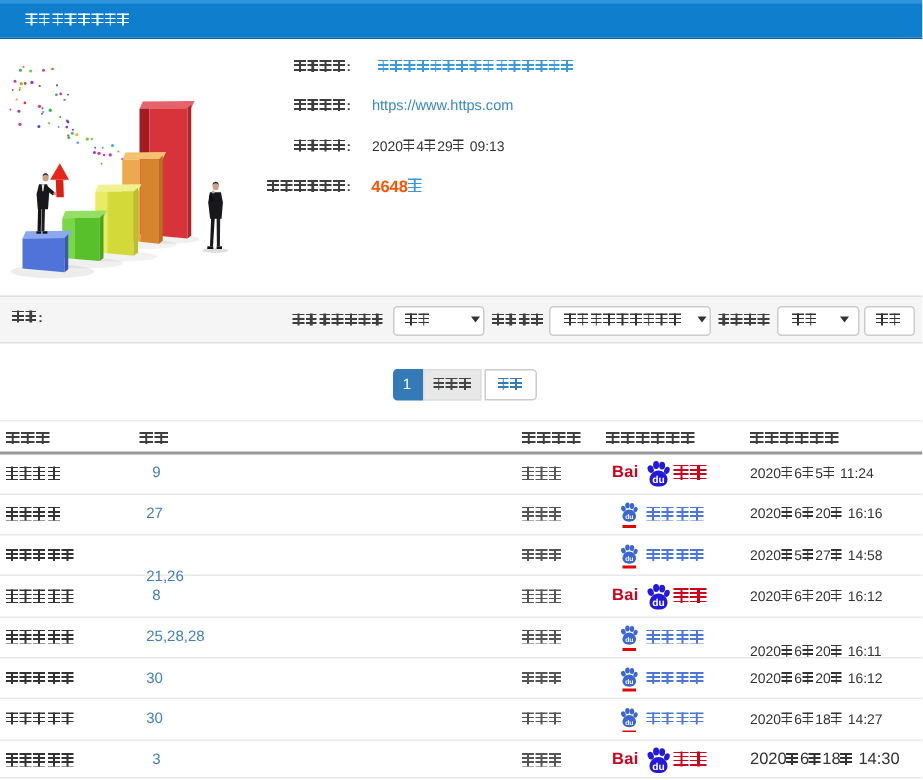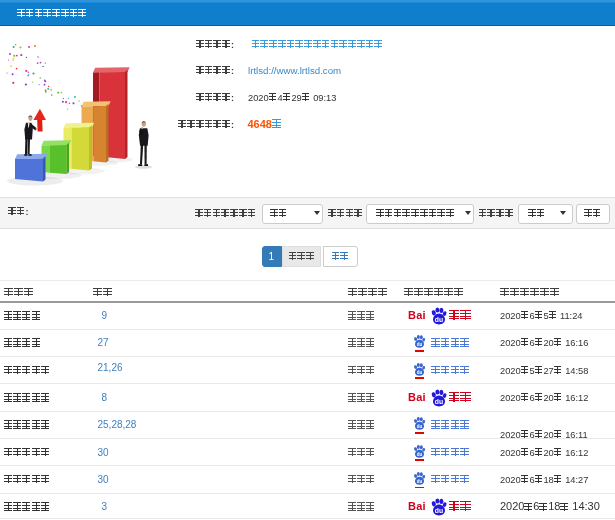--- a/index.html
+++ b/index.html
@@ -120,21 +120,21 @@
         <ellipse cx="79.0" cy="101.0" rx="0.7" ry="0.7" fill="#7ac838"></ellipse>
         <ellipse cx="81.5" cy="106.0" rx="0.7" ry="0.7" fill="#e23a8e"></ellipse>
         <ellipse cx="75.0" cy="97.0" rx="1.0" ry="1.0" fill="#28b8c8"></ellipse>
       </svg>
     </div>
     <div class="t lab" style="right:381px;top:39.5px"><b class="g s9"></b><b class="g s9"></b><b class="g s9"></b><b class="g s9"></b>:</div>
     <div class="t lab" style="right:381px;top:66.2px"><b class="g s9"></b><b class="g s9"></b><b class="g s9"></b><b class="g s9"></b>:</div>
     <div class="t lab" style="right:381px;top:92.9px"><b class="g s9"></b><b class="g s9"></b><b class="g s9"></b><b class="g s9"></b>:</div>
     <div class="t lab" style="right:381px;top:119.6px"><b class="g s9"></b><b class="g s9"></b><b class="g s9"></b><b class="g s9"></b><b class="g s9"></b><b class="g s9"></b>:</div>
     <div class="t" style="left:251.5px;top:39.5px;color:#3b9bd8"><b class="g s9"></b><b class="g s9"></b><b class="g s9"></b><b class="g s9"></b><b class="g s9"></b><b class="g s9"></b><b class="g s9"></b><b class="g s9"></b><b class="g s9"></b><b class="g s9"></b><b class="g s9"></b><b class="g s9"></b><b class="g s9"></b><b class="g s9"></b><b class="g s9"></b></div>
-    <div class="t" style="left:248px;top:66.2px;color:#3787c9;font-size:9.7px;line-height:9px">lrtlsd://www.lrtlsd.com</div>
+    <div class="t" style="left:248px;top:66.2px;color:#3787c9;font-size:9.7px;line-height:9px">https://www.https.com</div>
     <div class="t" style="left:248px;top:92.9px;color:#333;font-size:9.3px;line-height:9px">2020<b class="g s9"></b>4<b class="g s9"></b>29<b class="g s9"></b> 09:13</div>
     <div class="t" style="left:247.5px;top:119.1px;color:#ff5202;font-size:11px;font-weight:bold;line-height:9px">4648<span style="color:#3a9ad8"><b class="g s11"></b></span></div>
     <div style="position:absolute;left:0;top:196.5px;width:615px;height:32px;background:#f5f5f5;border-top:1px solid #e0e0e0;border-bottom:1px solid #e0e0e0;box-sizing:border-box"></div>
     <div class="t lab" style="left:8px;top:206.5px"><b class="g s9"></b><b class="g s9"></b>:</div>
     <div class="t lab" style="left:195px;top:208.5px"><b class="g s9"></b><b class="g s9"></b><b class="g s9"></b><b class="g s9"></b><b class="g s9"></b><b class="g s9"></b><b class="g s9"></b></div>
     <div style="position:absolute;left:261.5px;top:204px;width:61.5px;height:19.5px;background:#fff;border:1px solid #ccc;border-radius:3px;box-sizing:border-box"></div>
     <div class="t" style="left:270.0px;top:208.5px;color:#333"><b class="g s9"></b><b class="g s9"></b></div>
     <div style="position:absolute;left:314.0px;top:211px;width:0;height:0;border-left:3.5px solid transparent;border-right:3.5px solid transparent;border-top:4.5px solid #333"></div>
     <div class="t lab" style="left:328px;top:208.5px"><b class="g s9"></b><b class="g s9"></b><b class="g s9"></b><b class="g s9"></b></div>
     <div style="position:absolute;left:366.0px;top:204px;width:108.0px;height:19.5px;background:#fff;border:1px solid #ccc;border-radius:3px;box-sizing:border-box"></div>
@@ -184,21 +184,21 @@
       <ellipse cx="42" cy="20" rx="10" ry="13" fill="#3a66d1"></ellipse>
       <ellipse cx="62" cy="22" rx="10" ry="13" fill="#3a66d1"></ellipse>
       <ellipse cx="78" cy="38" rx="9" ry="12" fill="#3a66d1" transform="rotate(20 78 38)"></ellipse>
       <text x="50" y="82" font-size="30" font-weight="bold" fill="#fff" text-anchor="middle" font-family="Liberation Sans">du</text>
     </svg>
     <div style="position:absolute;left:415.0px;top:350.1px;width:8.5px;height:1.8px;background:#e10602"></div>
     <div class="t" style="left:431.0px;top:338.4px;color:#4a77d8"><b class="g s10b"></b><b class="g s10b"></b><b class="g s10b"></b><b class="g s10b"></b></div>
     <div class="t" style="left:500px;top:338.4px;color:#333;font-size:9.3px;line-height:9px">2020<b class="g s9"></b>6<b class="g s9"></b>20<b class="g s9"></b> 16:16</div>
     <div style="position:absolute;left:0;top:383.4px;width:615px;height:1px;background:#e9e9e9"></div>
     <div class="t" style="left:4px;top:365.8px;color:#333"><b class="g s10"></b><b class="g s10"></b><b class="g s10"></b><b class="g s10"></b><b class="g s10"></b></div>
-    <div class="t" style="left:97.5px;top:363px;color:#3f7fbd;font-size:10px;line-height:9px">21,26</div>
+    <div class="t" style="left:97.5px;top:380px;color:#3f7fbd;font-size:10px;line-height:9px">21,26</div>
     <div class="t" style="left:348px;top:365.8px;color:#555"><b class="g s10"></b><b class="g s10"></b><b class="g s10"></b></div>
     <svg style="position:absolute;left:411.5px;top:361.8px" width="15" height="15" viewBox="0 0 100 100">
       <path d="M50 38 C34 38 20 52 20 68 C20 84 34 92 50 92 C66 92 80 84 80 68 C80 52 66 38 50 38 Z" fill="#3a66d1"></path>
       <ellipse cx="24" cy="34" rx="10" ry="13" fill="#3a66d1" transform="rotate(-20 24 34)"></ellipse>
       <ellipse cx="42" cy="20" rx="10" ry="13" fill="#3a66d1"></ellipse>
       <ellipse cx="62" cy="22" rx="10" ry="13" fill="#3a66d1"></ellipse>
       <ellipse cx="78" cy="38" rx="9" ry="12" fill="#3a66d1" transform="rotate(20 78 38)"></ellipse>
       <text x="50" y="82" font-size="30" font-weight="bold" fill="#fff" text-anchor="middle" font-family="Liberation Sans">du</text>
     </svg>
     <div style="position:absolute;left:415.0px;top:377.4px;width:8.5px;height:1.8px;background:#e10602"></div>

